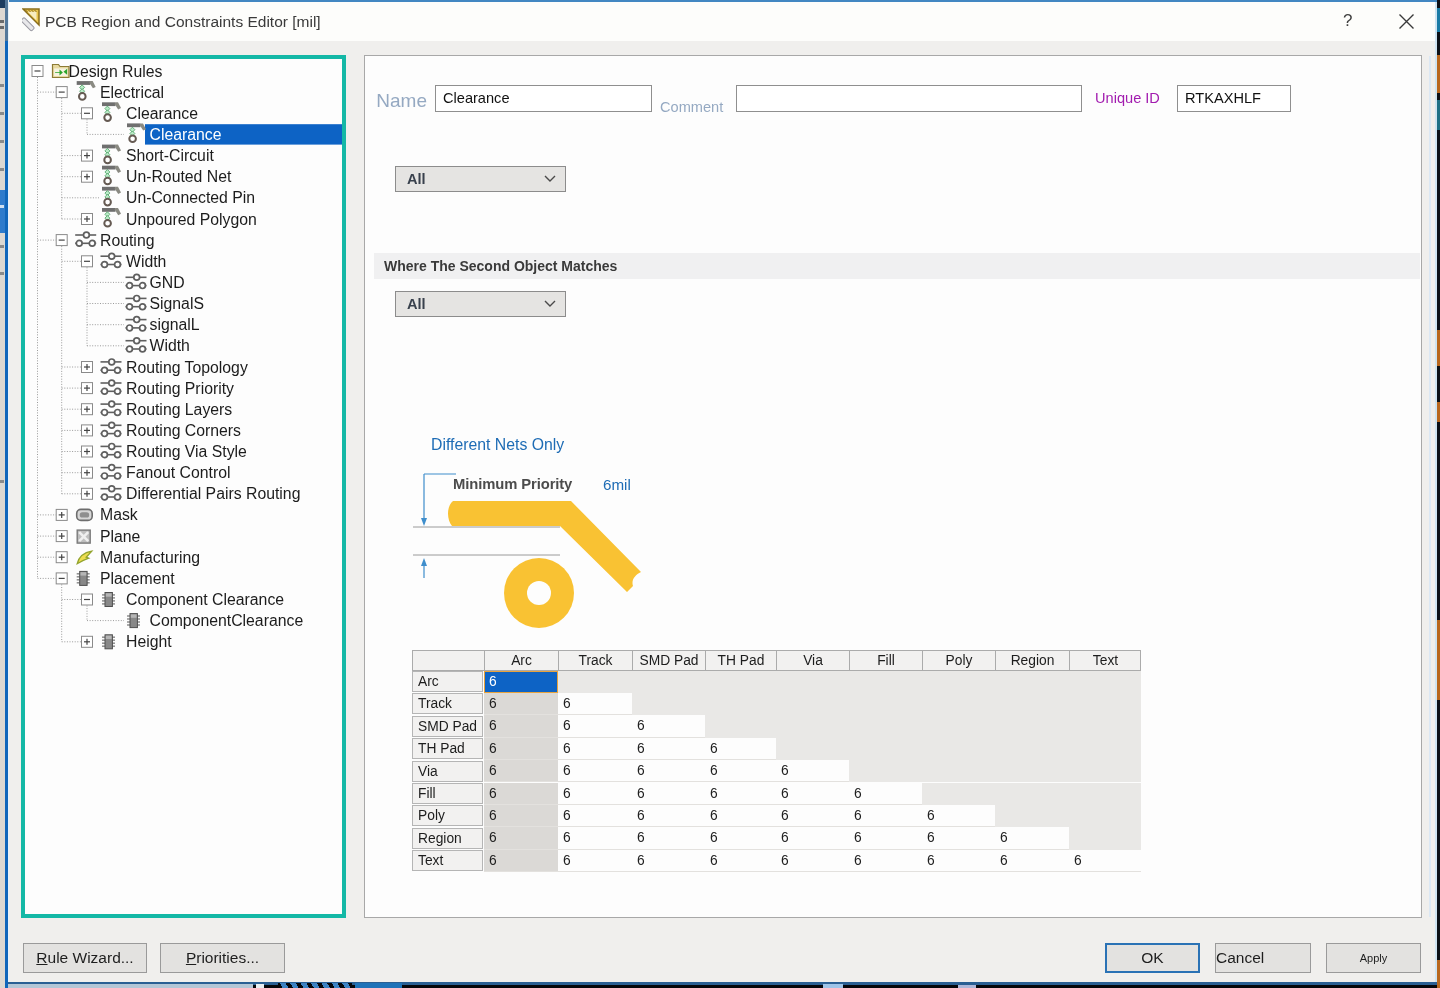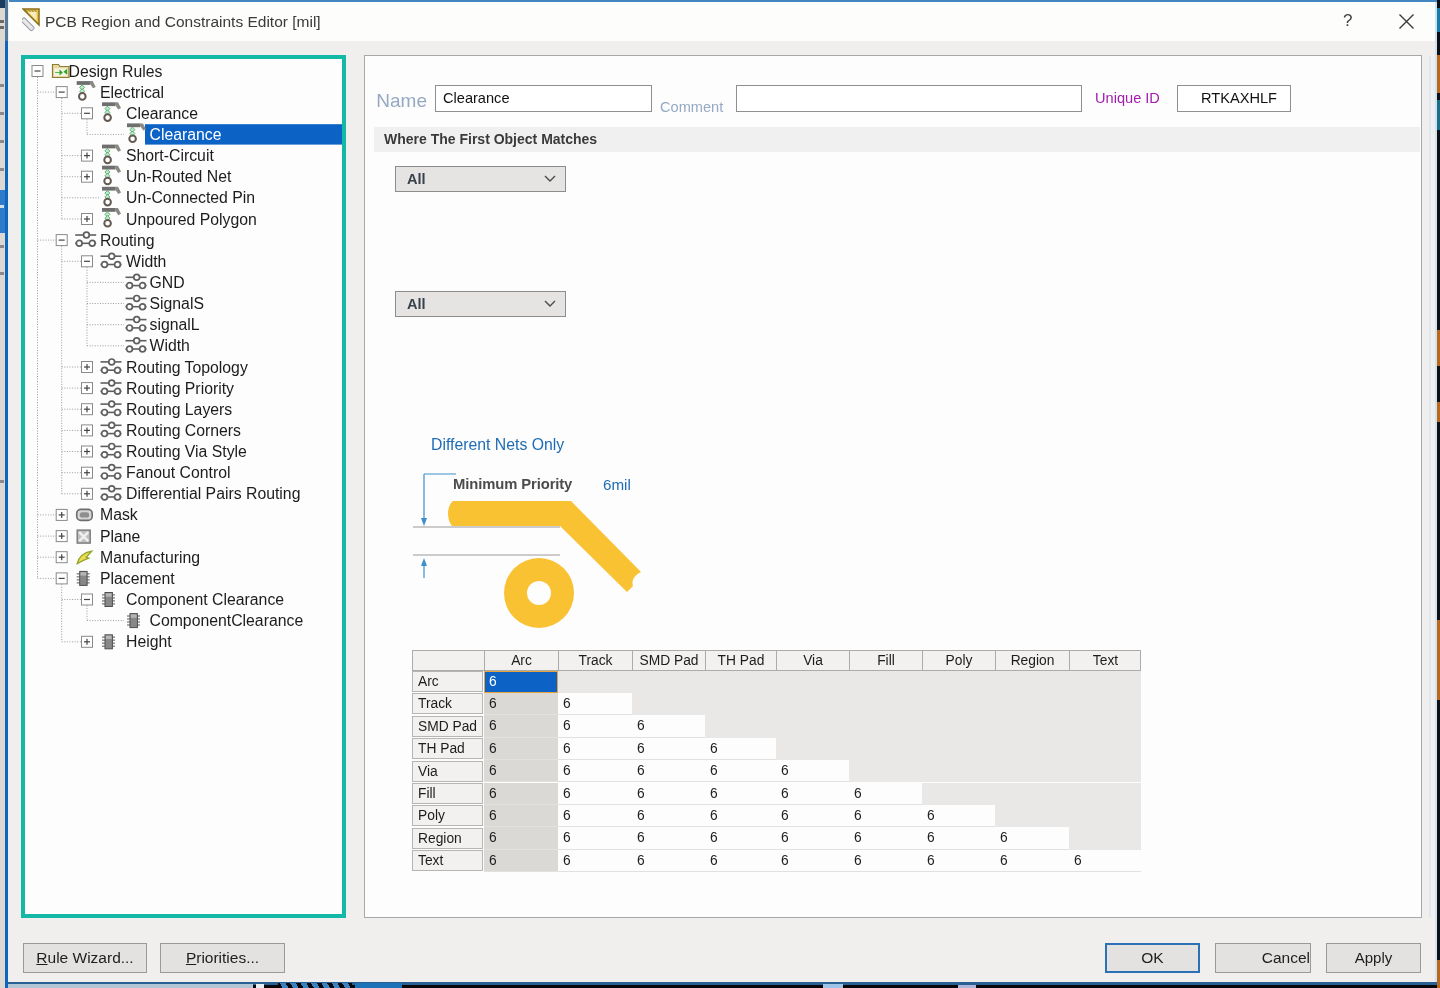--- a/index.html
+++ b/index.html
@@ -387,43 +387,43 @@
   </div>
 
   <div class="abs" style="left:355px;top:55px;width:1058px;height:863px;background:#fdfdfd;border:1px solid #a8a8a8"></div>
   <div class="abs" style="left:1420px;top:56px;width:2px;height:861px;background:#dce8f4"></div>
 
   <div class="abs" style="left:342px;top:90px;width:76px;height:18px;font-size:19px;color:#95a9c2;text-align:right">Name</div>
   <div class="abs" style="left:426px;top:85px;width:217px;height:27px;background:#fff;border:1px solid #8f8f8f;font-size:14.6px;color:#111;line-height:25px;padding-left:7px">Clearance</div>
   <div class="abs" style="left:651px;top:99px;width:63px;height:18px;font-size:14.6px;color:#95a9c2">Comment</div>
   <div class="abs" style="left:727px;top:85px;width:346px;height:27px;background:#fff;border:1px solid #8f8f8f"></div>
   <div class="abs" style="left:1086px;top:90px;width:66px;height:18px;font-size:14.6px;color:#a21caf">Unique ID</div>
-  <div class="abs" style="left:1168px;top:85px;width:114px;height:27px;background:#fff;border:1px solid #8f8f8f;font-size:14.6px;color:#111;line-height:25px;padding-left:23px">RTKAXHLF</div>
-
-  <div class="abs" style="left:365px;top:127px;width:1046px;height:25px;background:#f0f0f1;font-size:14px;font-weight:bold;color:#3a3a3a;line-height:25px;padding-left:10px">Where The First Object Matches</div>
+  <div class="abs" style="left:1168px;top:85px;width:114px;height:27px;background:#fff;border:1px solid #8f8f8f;font-size:14.6px;color:#111;line-height:25px;padding-left:7px">RTKAXHLF</div>
+
   <div class="abs" style="left:386px;top:166px;width:171px;height:26px;background:#e5e4e2;border:1px solid #8c8c8c;font-size:14.6px;font-weight:bold;color:#39414d;line-height:24px;padding-left:11px">All
     <svg style="position:absolute;right:9px;top:8px" width="12" height="8" viewBox="0 0 12 8">
         <path d="M1,1 L6,6 L11,1" fill="none" stroke="#4a4a4a" stroke-width="1.4"></path>
       </svg>
   </div>
+  <div class="abs" style="left:365px;top:253px;width:1046px;height:26px;background:#f0f0f1;font-size:14px;font-weight:bold;color:#3a3a3a;line-height:26px;padding-left:10px">Where The Second Object Matches</div>
   <div class="abs" style="left:386px;top:291px;width:171px;height:26px;background:#e5e4e2;border:1px solid #8c8c8c;font-size:14.6px;font-weight:bold;color:#39414d;line-height:24px;padding-left:11px">All
     <svg style="position:absolute;right:9px;top:8px" width="12" height="8" viewBox="0 0 12 8">
         <path d="M1,1 L6,6 L11,1" fill="none" stroke="#4a4a4a" stroke-width="1.4"></path>
       </svg>
   </div>
 
   <div class="abs" style="left:422px;top:436px;font-size:15.8px;color:#1e6cb5">Different Nets Only</div>
   <div class="abs" style="left:444px;top:476px;font-size:14.8px;font-weight:bold;color:#4c4c4c;letter-spacing:-0.1px">Minimum Priority</div>
   <div class="abs" style="left:594px;top:476px;font-size:15.2px;color:#1e6cb5">6mil</div>
 
   <div class="abs" style="left:14px;top:943px;width:124px;height:30px;background:#e3e2e0;border:1px solid #9a9a9a;font-size:15.5px;color:#1e1e1e;text-align:center;line-height:28px"><span style="text-decoration:underline">R</span>ule Wizard...</div>
   <div class="abs" style="left:151px;top:943px;width:125px;height:30px;background:#e3e2e0;border:1px solid #9a9a9a;font-size:15.5px;color:#1e1e1e;text-align:center;line-height:28px"><span style="text-decoration:underline">P</span>riorities...</div>
   <div class="abs" style="left:1096px;top:943px;width:95px;height:30px;background:#e3e2e0;border:2px solid #2a72b5;font-size:15.5px;color:#1e1e1e;text-align:center;line-height:26px">OK</div>
-  <div class="abs" style="left:1206px;top:943px;width:96px;height:30px;background:#e3e2e0;border:1px solid #9a9a9a;font-size:15.5px;color:#1e1e1e;text-align:right;line-height:28px">Cancel</div>
-  <div class="abs" style="left:1317px;top:943px;width:95px;height:30px;background:#e3e2e0;border:1px solid #9a9a9a;font-size:15px;color:#1e1e1e;text-align:center;line-height:28px">Apply</div>
+  <div class="abs" style="left:1206px;top:943px;width:96px;height:30px;background:#e3e2e0;border:1px solid #9a9a9a;font-size:15.5px;color:#1e1e1e;text-align:left;line-height:28px">Cancel</div>
+  <div class="abs" style="left:1317px;top:943px;width:95px;height:30px;background:#e3e2e0;border:1px solid #9a9a9a;font-size:11px;color:#1e1e1e;text-align:center;line-height:28px">Apply</div>
 </div>
 
 <svg width="300" height="215" viewBox="0 0 300 215" style="position:absolute;left:400px;top:430px">
     <path d="M53,71 L171,71 L241,142 C235,145 231,150 233,156 L227,162 L160,96 L52,96 C47,90 46,77 53,71 Z" fill="#f9c233"></path>
     <circle cx="139" cy="163" r="35" fill="#f9c233"></circle>
     <circle cx="139" cy="163" r="12" fill="#fdfdfd"></circle>
     <line x1="13" y1="97" x2="160" y2="97" stroke="#9a9a9a" stroke-width="1"></line>
     <line x1="13" y1="125" x2="160" y2="125" stroke="#9a9a9a" stroke-width="1"></line>
     <path d="M24,44 L56,44 M24,44 L24,88" fill="none" stroke="#3f8ecc" stroke-width="1.2"></path>
     <path d="M24,96 L21,88 L27,88 Z" fill="#3f8ecc"></path>

